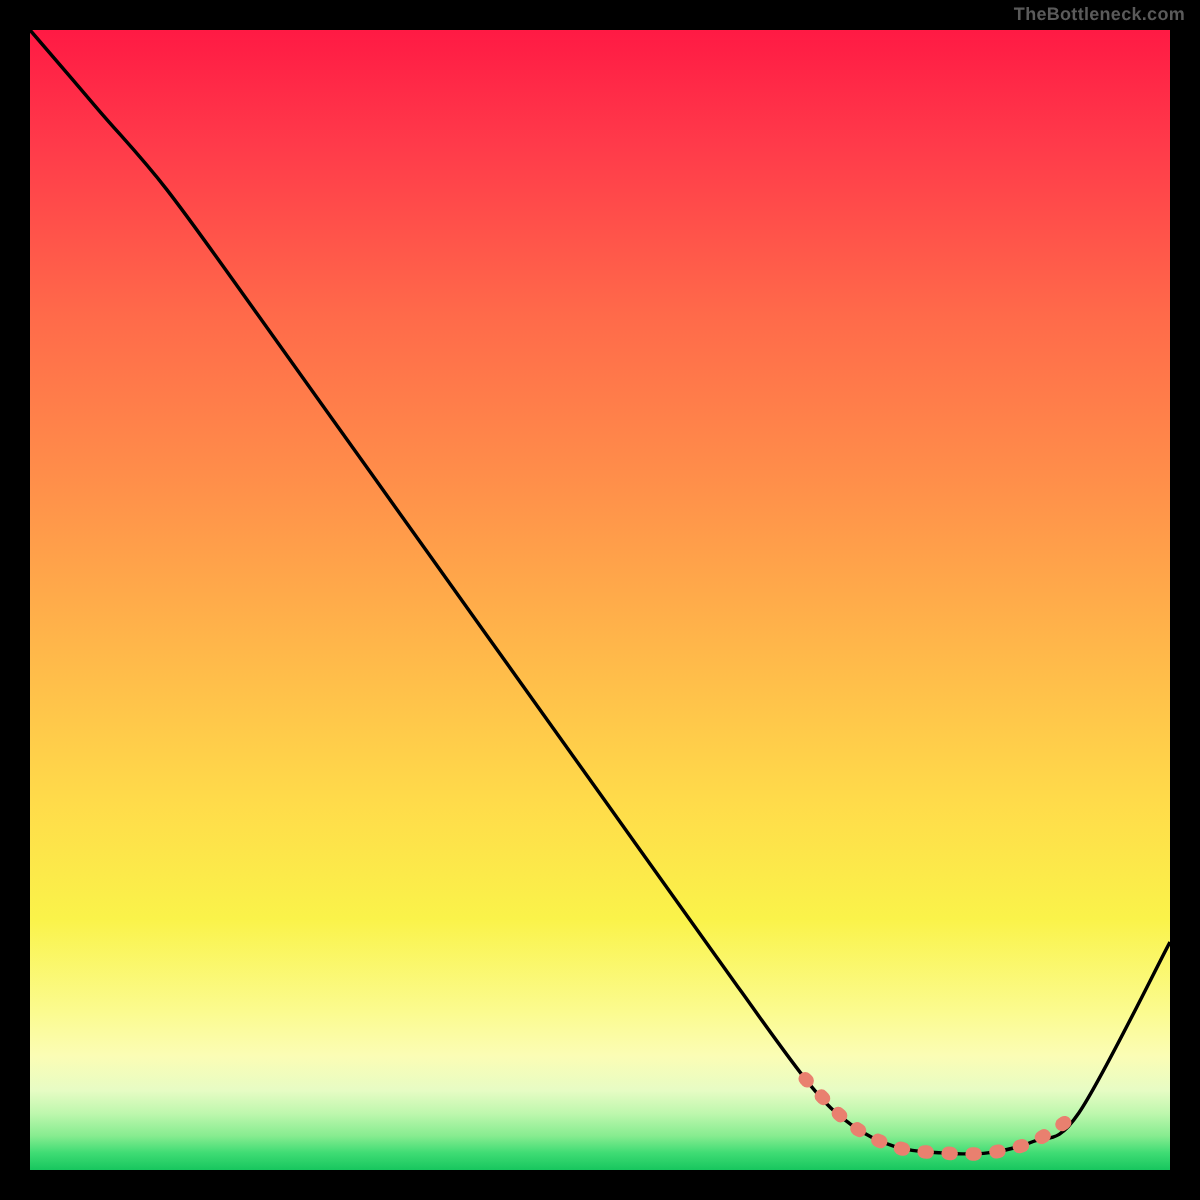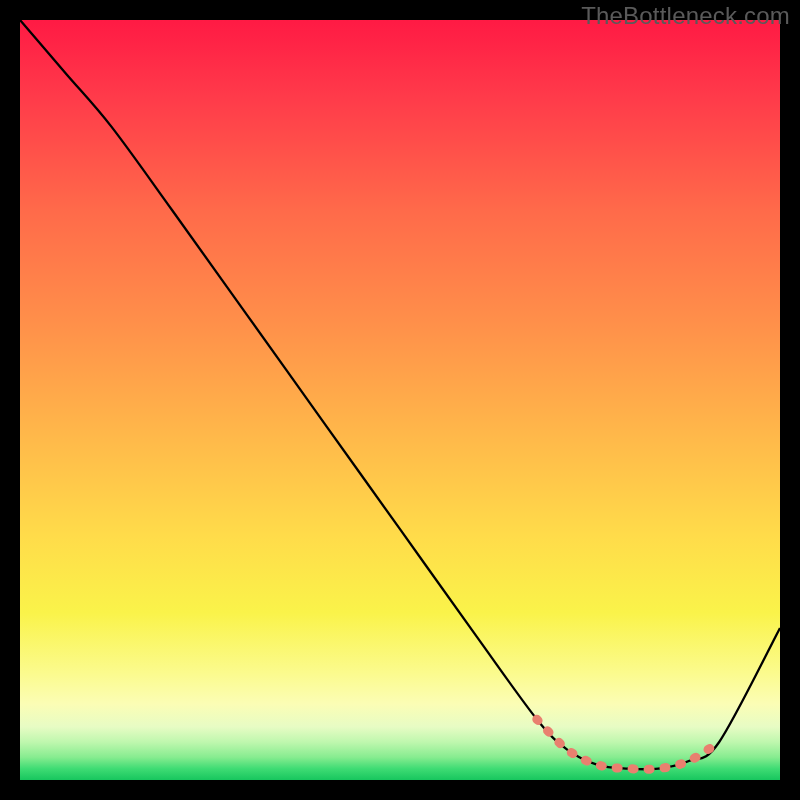--- a/index.html
+++ b/index.html
@@ -40,22 +40,22 @@
       #87ec90 97%,
       #3fdc74 98.5%,
       #17c65e 100%
     );
   }
   .watermark {
     position: absolute;
     top: 2px;
     right: 10px;
     color: #5a5a5a;
-    font-size: 24px;
-    font-weight: 400;
+    font-size: 12px;
+    font-weight: 700;
     letter-spacing: 0.2px;
     z-index: 5;
   }
   svg.curve {
     position: absolute;
     left: 0;
     top: 0;
     width: 760px;
     height: 760px;
     z-index: 3;

